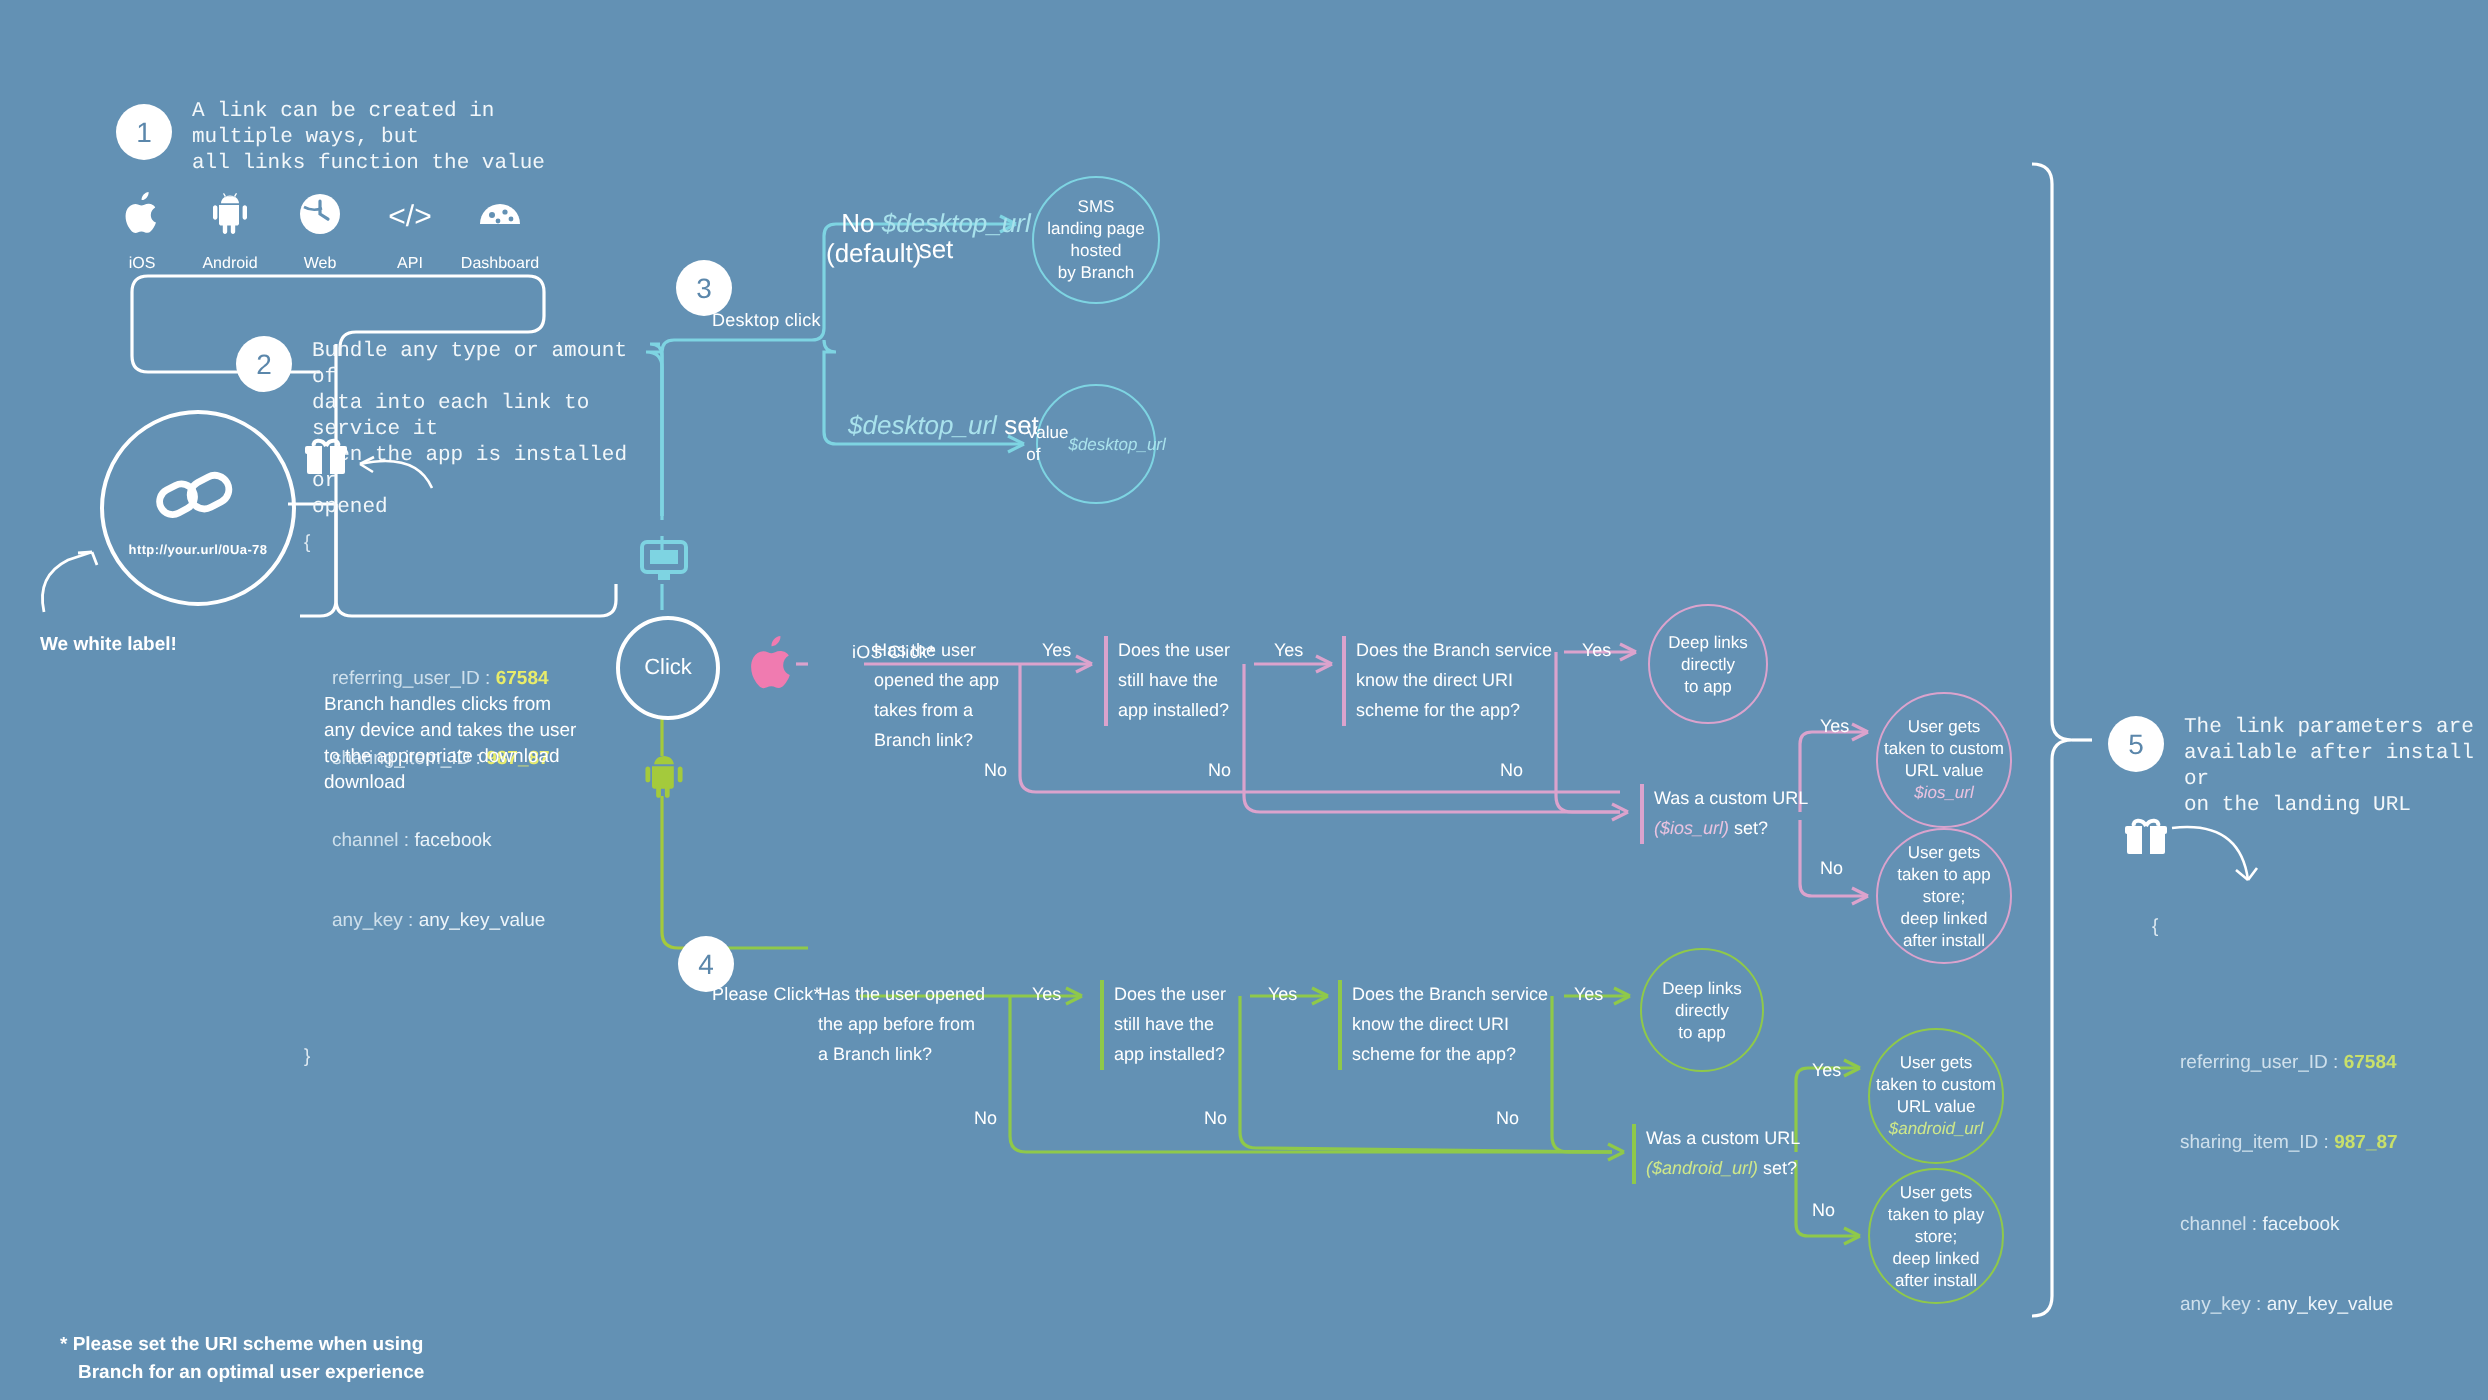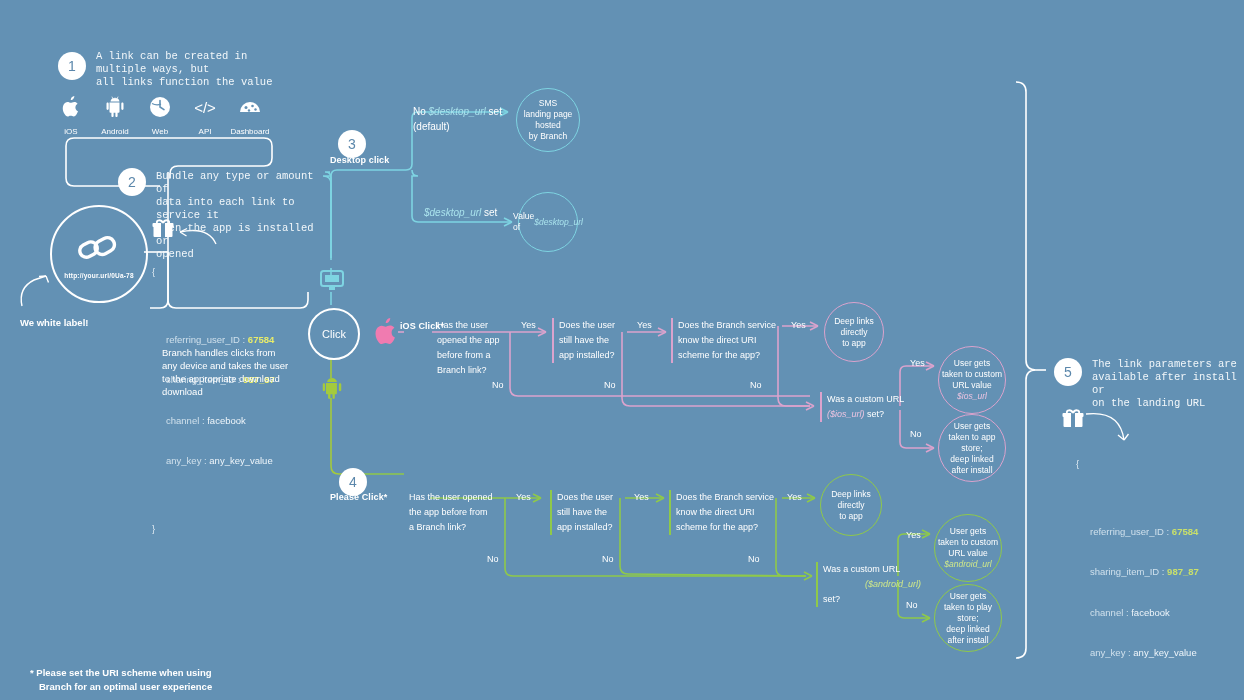--- a/index.html
+++ b/index.html
@@ -16,21 +16,21 @@
   .abs{position:absolute;}
 
   
   .step-num{
     position:absolute;width:28px;height:28px;border-radius:50%;
     background:#ffffff;color:#5b87ab;
     font-size:14px;font-weight:normal;
     display:flex;align-items:center;justify-content:center;
   }
   .step-text{position:absolute;font-size:10.5px;line-height:13px;color:#f2f7fa;font-family:Liberation Mono, monospace;}
-  .step-label{position:absolute;font-size:9px;font-weight:bold;color:#ffffff;letter-spacing:.1px;}
+  .step-label{position:absolute;font-size:9px;font-weight:normal;color:#ffffff;letter-spacing:.1px;margin-left:26px;}
 
   
   .plat{position:absolute;text-align:center;width:46px;}
   .plat .glyph{display:block;height:26px;line-height:26px;}
   .plat .cap{display:block;font-size:8px;margin-top:5px;color:#ffffff;}
 
   
   .link-circle{
     position:absolute;left:50px;top:205px;width:94px;height:94px;
     border:2px solid #ffffff;border-radius:50%;
@@ -57,25 +57,25 @@
   .circ.pink{border:1.6px solid #dba3cd;color:#ffffff;}
   .circ.green{border:1.6px solid #8fc94a;color:#ffffff;}
   .circ .italic{font-style:italic;color:#e9c3e0;}
   .circ .italic-g{font-style:italic;color:#cfe88a;}
   .circ .cy-it{font-style:italic;color:#a9e2ec;}
 
   
   .dec{position:absolute;font-size:9px;line-height:15px;color:#ffffff;padding-left:5px;}
   .dec.pinkbar{border-left:2px solid #dba3cd;}
   .dec.greenbar{border-left:2px solid #8fc94a;}
-  .plain-txt{position:absolute;font-size:10px;line-height:13px;color:#ffffff;}
+  .plain-txt{position:absolute;font-size:13px;line-height:13px;color:#ffffff;text-align:center;}
   .edge-lbl{position:absolute;font-size:9px;color:#ffffff;}
   .italic-cy{font-style:italic;color:#a9e2ec;}
   .italic-pk{font-style:italic;color:#e9c3e0;}
-  .italic-gr{font-style:italic;color:#cfe88a;margin-left:42px;}
+  .italic-gr{font-style:italic;color:#cfe88a;}
 
   .note{position:absolute;font-size:9.5px;line-height:13px;color:#ffffff;}
   .note-b{font-weight:bold;}
   .foot{position:absolute;font-size:9.5px;line-height:13.5px;font-weight:bold;color:#ffffff;margin-top:23px;}
 </style>
 </head>
 <body>
 
 <div id="canvas">
 
@@ -298,21 +298,21 @@
     <svg width="22" height="24" viewBox="0 0 20 22">
         <path fill="#a4ca3c" d="M5.5 6.5h9v9.2c0 .6-.5 1.1-1.1 1.1h-.8v3.1c0 .6-.5 1.1-1.1 1.1s-1.1-.5-1.1-1.1v-3.1H8.6v3.1c0 .6-.5 1.1-1.1 1.1s-1.1-.5-1.1-1.1v-3.1h-.8c-.6 0-1.1-.5-1.1-1.1V6.5zM2.6 6.6c.6 0 1.1.5 1.1 1.1v5.1c0 .6-.5 1.1-1.1 1.1s-1.1-.5-1.1-1.1V7.7c0-.6.5-1.1 1.1-1.1zM17.4 6.6c.6 0 1.1.5 1.1 1.1v5.1c0 .6-.5 1.1-1.1 1.1s-1.1-.5-1.1-1.1V7.7c0-.6.5-1.1 1.1-1.1zM5.5 5.6c.1-2.1 2.1-3.8 4.5-3.8s4.4 1.7 4.5 3.8h-9zM7.8 4.1c0 .3-.2.5-.5.5s-.5-.2-.5-.5.2-.5.5-.5.5.2.5.5zM13.2 4.1c0 .3-.2.5-.5.5s-.5-.2-.5-.5.2-.5.5-.5.5.2.5.5z"></path>
       </svg>
   </div>
 
   <div class="step-label" style="left:400px;top:321px;">iOS Click*</div>
 
   <div class="dec" style="left:432px;top:318px;width:96px;border-left:none;">
     <div>Has the user</div>
     <div>opened the app</div>
-    <div>before from a</div>
+    <div>takes from a</div>
     <div>Branch link?</div>
   </div>
   <div class="edge-lbl" style="left:521px;top:320px;">Yes</div>
   <div class="edge-lbl" style="left:492px;top:380px;">No</div>
 
   <div class="dec pinkbar" style="left:552px;top:318px;width:74px;">
     <div>Does the user</div>
     <div>still have the</div>
     <div>app installed?</div>
   </div>

